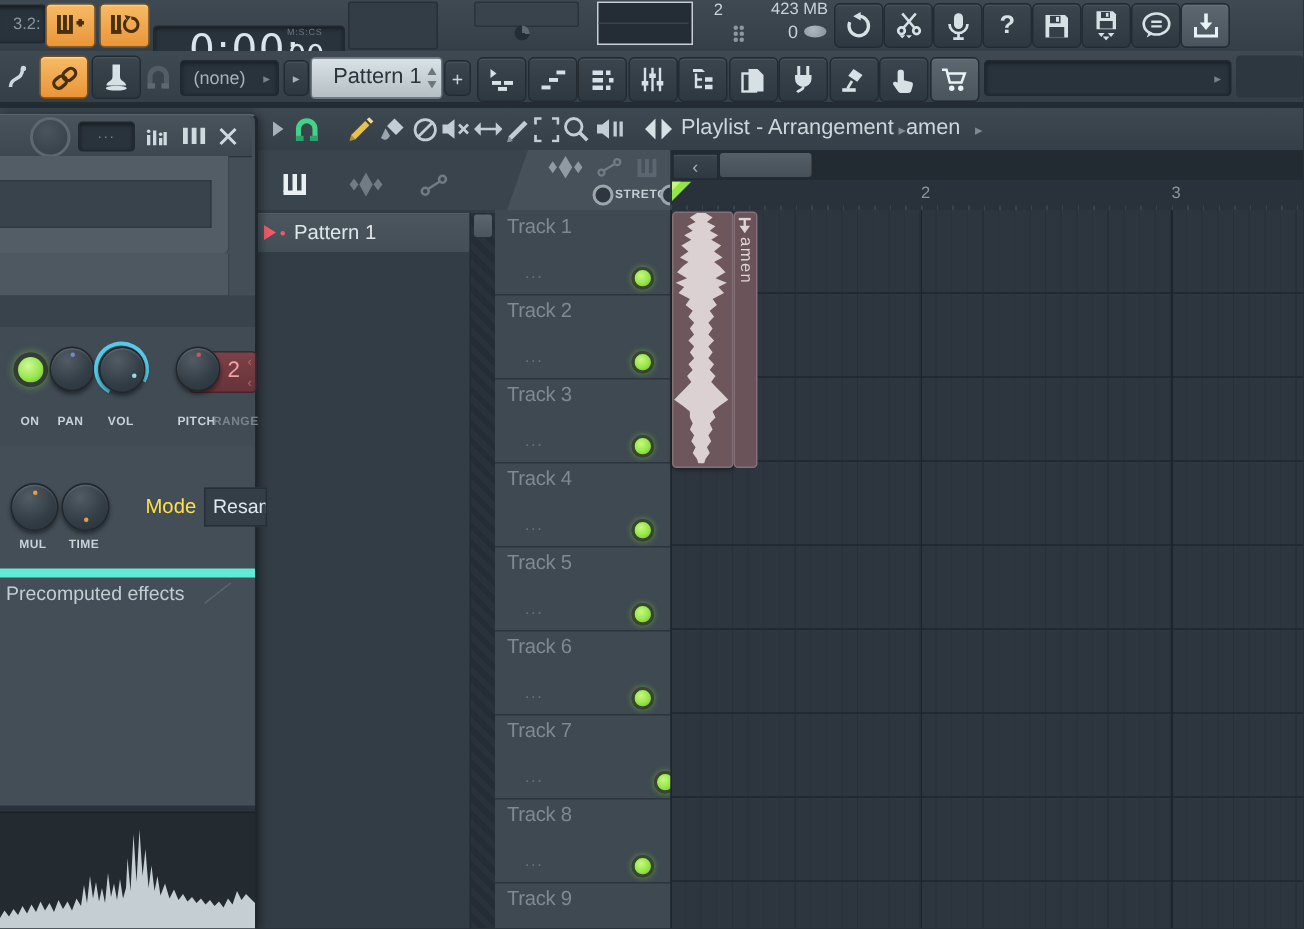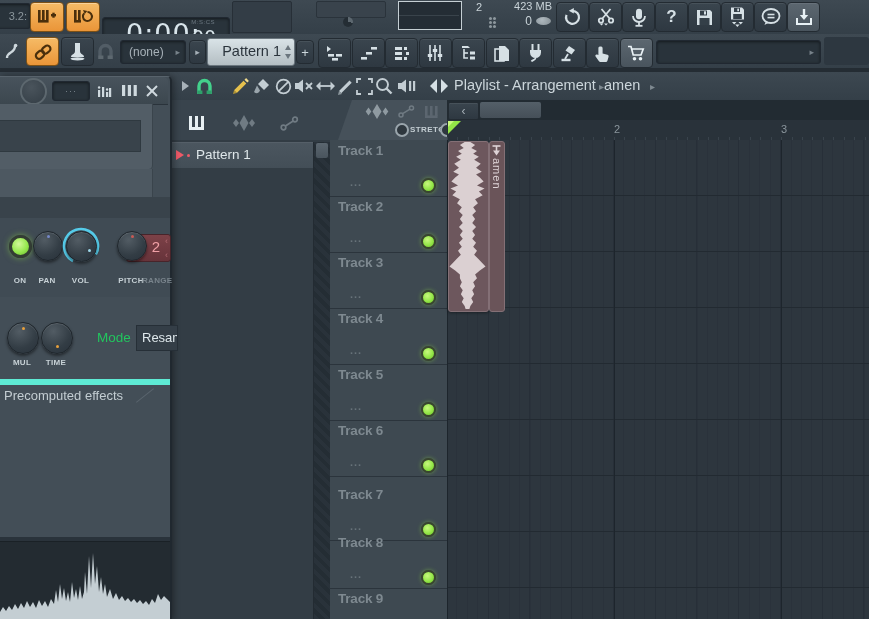--- a/index.html
+++ b/index.html
@@ -18,21 +18,21 @@
         border:1px solid #1f262c;box-shadow:0 2px 3px rgba(0,0,0,.45), inset 0 1px 1px rgba(255,255,255,.14);}
   .kdot{position:absolute;width:3px;height:3px;border-radius:50%;}
   .klabel{position:absolute;font-size:8px;font-weight:bold;color:#c7d1d6;letter-spacing:.3px;text-align:center;}
   .sechdr{position:absolute;font-size:13px;color:#c3cdd2;}
   .grid{background:
       repeating-linear-gradient(to right, #1d252c 0 1px, rgba(0,0,0,0) 1px 167px),
       repeating-linear-gradient(to bottom, rgba(0,0,0,0) 0 55px, #222a31 55px 56px),
       repeating-linear-gradient(to right, rgba(0,0,0,0) 0 40.75px, #272f38 40.75px 41.75px),
       repeating-linear-gradient(to right, rgba(0,0,0,0) 0 9.44px, #2a323b 9.44px 10.44px),
       #2d363e;}
-  .trow{position:absolute;left:0;width:117px;height:56px;border-bottom:1px solid #2b343c;font-weight:bold;}
+  .trow{position:absolute;left:0;width:117px;height:56px;border-bottom:1px solid #2b343c;}
   .tname{position:absolute;left:8px;top:3px;font-size:13.5px;color:#7e8990;letter-spacing:-.2px;}
   .tmore{position:absolute;left:20px;top:36px;font-size:11px;color:#68737a;letter-spacing:1px;}
   .tled{position:absolute;right:11px;bottom:3px;width:11px;height:11px;border-radius:50%;
         background:radial-gradient(circle at 40% 35%,#c8f77e,#93e647 55%,#6cbc2c);
         border:2px solid #39462e;box-shadow:0 0 4px rgba(150,230,70,.45);}
   .vtext{writing-mode:vertical-rl;}
   .crumbarrow{color:#7f8a91;font-size:10px;margin:0 7px;}
   .radio{position:absolute;width:12px;height:12px;border-radius:50%;border:2px solid #97a2a9;
          background:radial-gradient(circle at 40% 35%,#3a444c,#262f36);box-shadow:0 1px 1px rgba(0,0,0,.4);}
   .optxt{position:absolute;font-size:12.5px;color:#b9c3c9;}
@@ -472,21 +472,21 @@
       <div class="trow" style="top:224px;">
           <span class="tname">Track 5</span>
           <span class="tmore">...</span>
           <span class="tled"></span>
         </div>
       <div class="trow" style="top:280px;">
           <span class="tname">Track 6</span>
           <span class="tmore">...</span>
           <span class="tled"></span>
         </div>
-      <div class="trow" style="top:344px;">
+      <div class="trow" style="top:336px;padding-left:15px;">
           <span class="tname">Track 7</span>
           <span class="tmore">...</span>
           <span class="tled"></span>
         </div>
       <div class="trow" style="top:392px;">
           <span class="tname">Track 8</span>
           <span class="tmore">...</span>
           <span class="tled"></span>
         </div>
       <div class="trow" style="top:448px;">
@@ -581,21 +581,21 @@
 
     <div class="abs" style="left:0;top:243px;width:170px;height:59px;">
       <span class="knob" style="left:7px;top:2px;width:30px;height:30px;">
           <span class="kdot" style="left:13.5px;top:4px;background:#e8a03c;"></span>
         </span>
       <span class="klabel" style="left:7px;top:38px;width:30px;">MUL</span>
       <span class="knob" style="left:41px;top:2px;width:30px;height:30px;">
           <span class="kdot" style="left:13.5px;top:22px;background:#e8a03c;"></span>
         </span>
       <span class="klabel" style="left:41px;top:38px;width:30px;">TIME</span>
-      <span class="abs" style="left:97px;top:10px;font-size:13.5px;color:#22c55e;">Mode</span>
+      <span class="abs" style="left:97px;top:10px;font-size:13.5px;color:#fde047;">Mode</span>
       <span class="abs" style="left:136px;top:5px;width:40px;height:24px;background:#343e47;border:1px solid #262f37;overflow:hidden;">
         <span class="abs" style="left:5px;top:4px;font-size:13px;color:#dfe8ec;white-space:nowrap;">Resampl</span>
       </span>
     </div>
 
     <div class="abs" style="left:0;top:302px;width:170px;height:23px;border-top:6px solid #5eead4;">
       <span class="sechdr" style="left:4px;top:3px;">Precomputed effects</span>
       <span class="abs" style="left:134px;top:10px;width:22px;height:1px;background:#59646d;transform:rotate(-38deg);"></span>
     </div>
 

